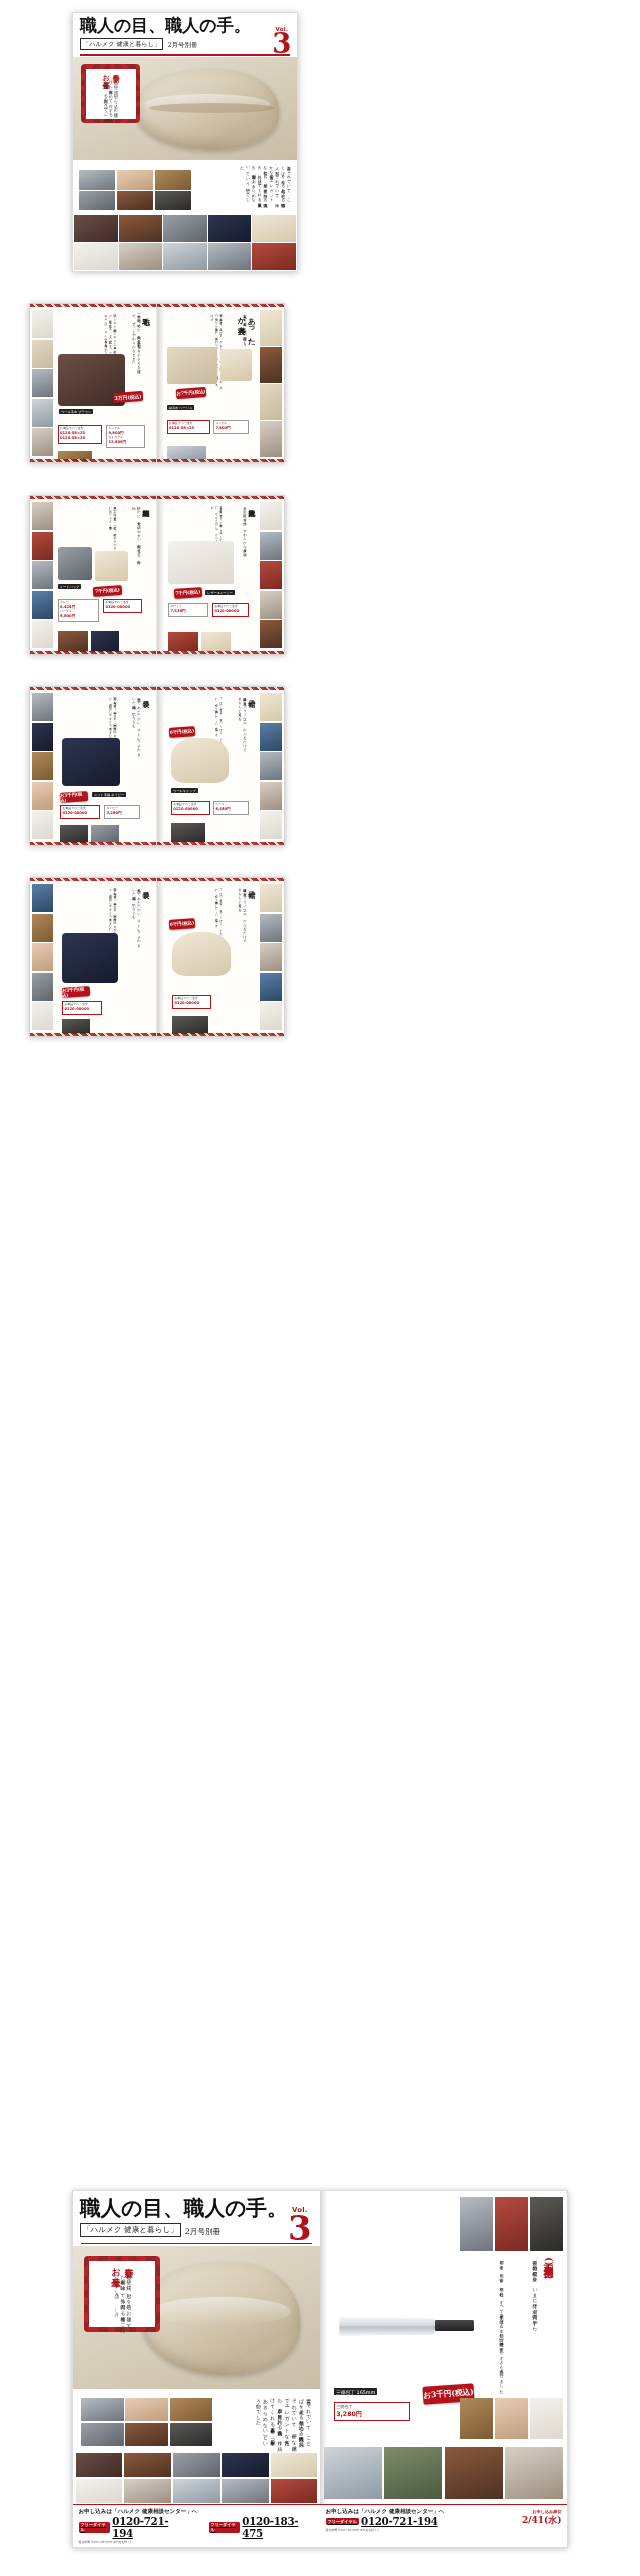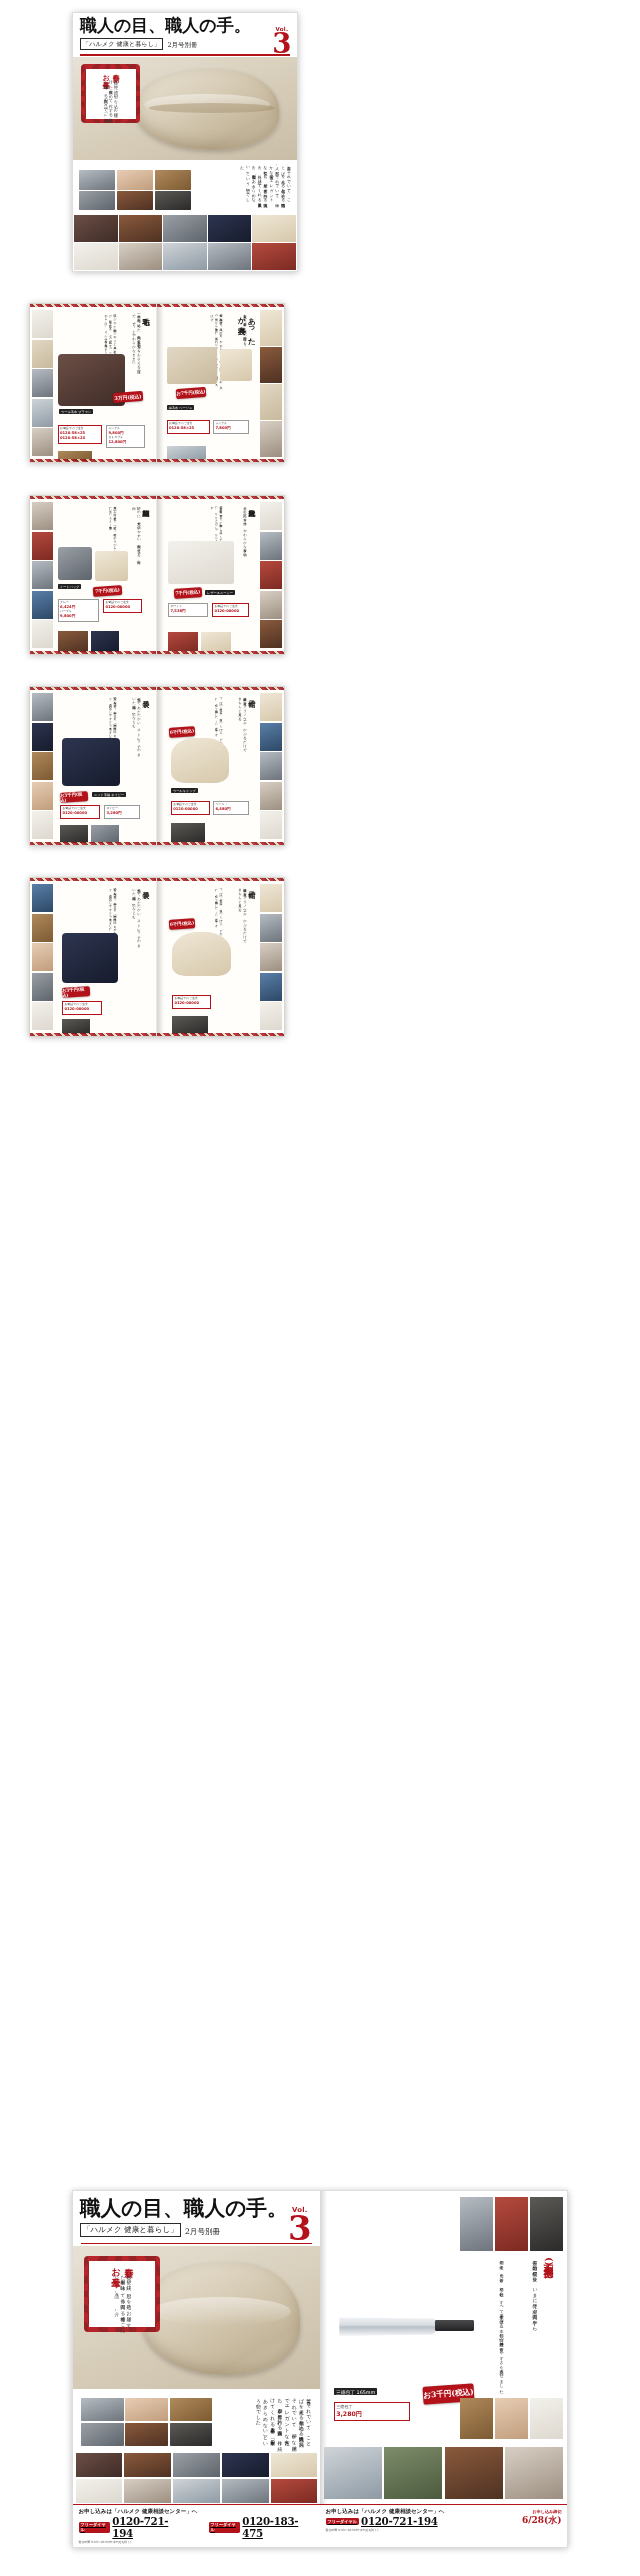--- a/index.html
+++ b/index.html
@@ -631,21 +631,21 @@
       <div style="position:absolute; left:4.1px; right:4.1px; top:256px; height:52px; display:grid; grid-template-columns:repeat(4,1fr); gap:2.1px;">
         <div class="ph shop"></div>
         <div class="ph green"></div>
         <div class="ph leather"></div>
         <div class="ph people"></div>
       </div>
 
       <div class="footer-order">
         <div class="deadline">
           <div class="deadline-label">お申し込み締切</div>
-          <div class="deadline-date">6/28(水)</div>
+          <div class="deadline-date">2/41(水)</div>
         </div>
         <div class="footer-head">お申し込みは「ハルメク 健康相談センター」へ</div>
         <div class="footer-tel-row">
           <div class="tel-block">
             <span class="tel-free">フリーダイヤル</span>
             <span class="tel-num">0120-721-194</span>
           </div>
         </div>
         <div class="small-cap" style="margin-top:1.4px;">受付時間 9:00〜18:00(年末年始を除く)</div>
       </div>

